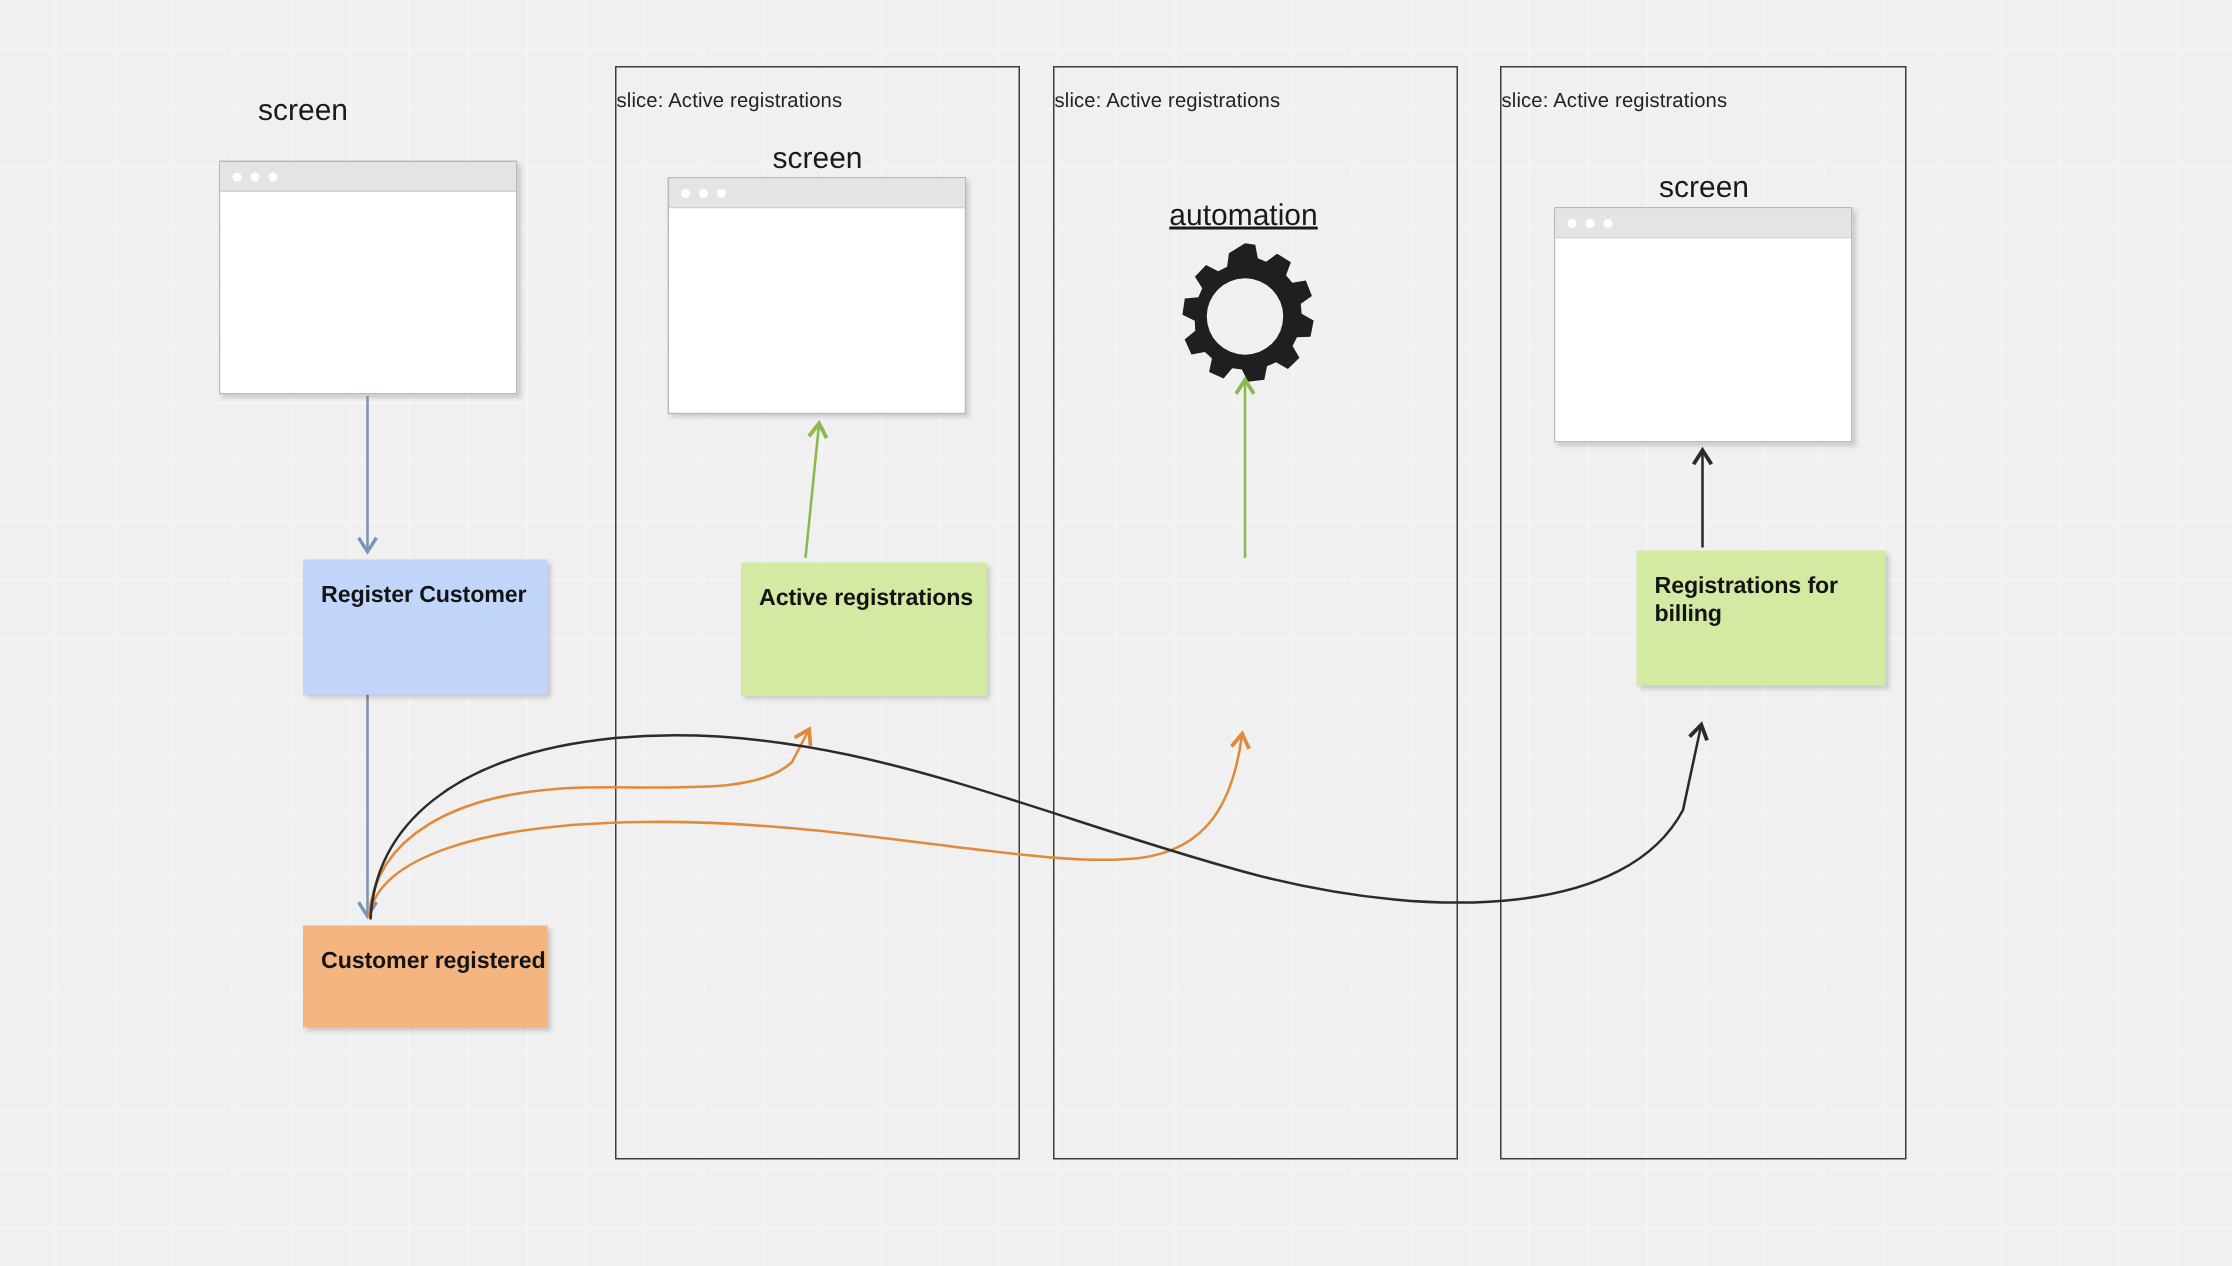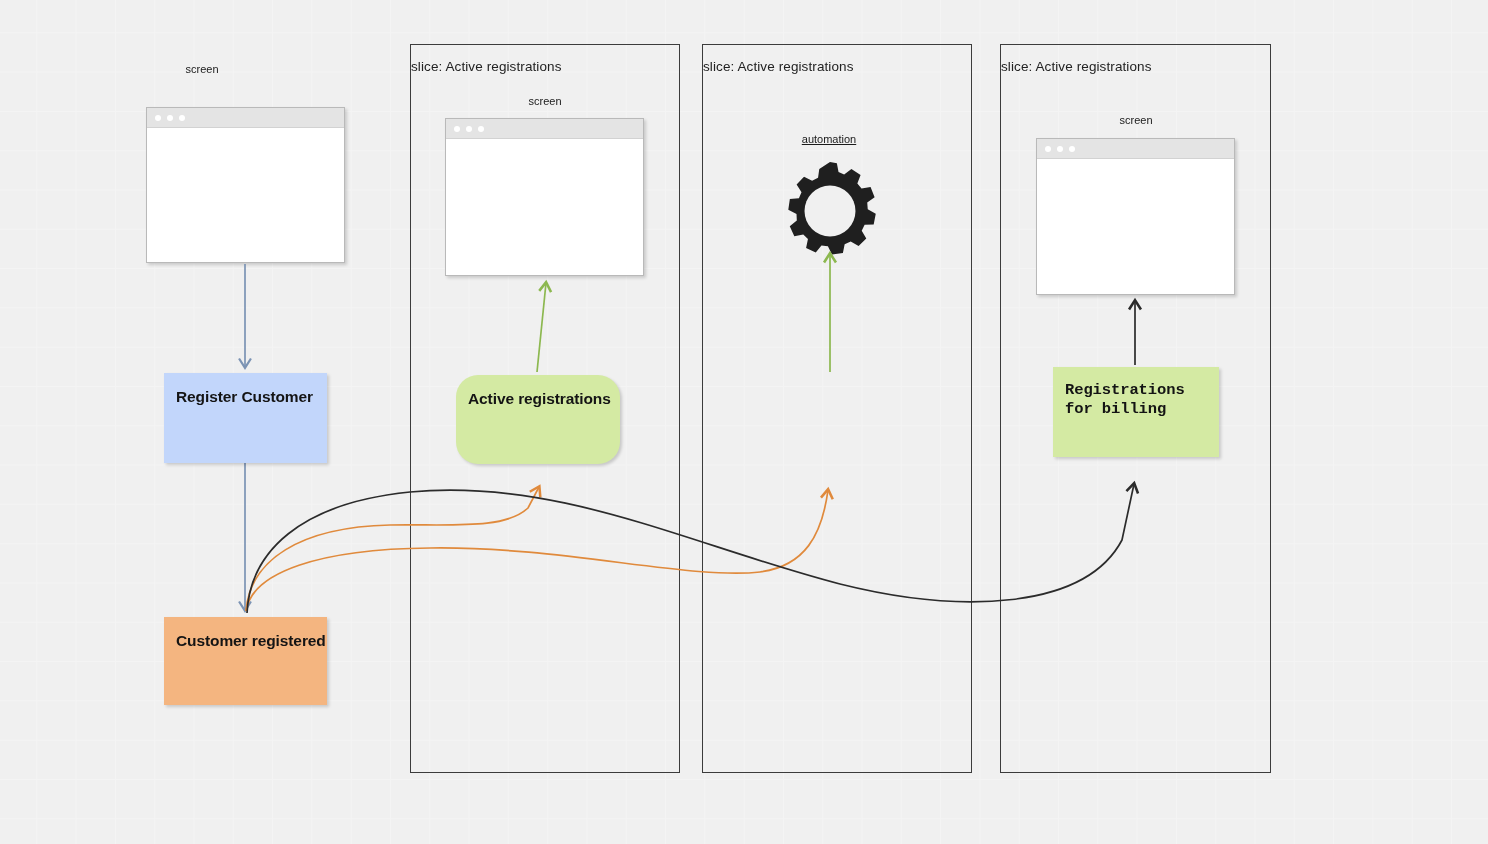--- a/index.html
+++ b/index.html
@@ -40,21 +40,21 @@
     text-align: left;
     font-size: 13.5px;
     color: #222222;
     letter-spacing: 0.1px;
     white-space: nowrap;
   }
 
   
   .caption {
     position: absolute;
-    font-size: 11px;
+    font-size: 20px;
     color: #1a1a1a;
     text-align: right;
     white-space: nowrap;
     transform: translateX(-50%);
   }
 
   
   .browser {
     position: absolute;
     background: #ffffff;
@@ -84,20 +84,21 @@
   .note {
     position: absolute;
     box-sizing: border-box;
     padding: 14px 0 10px 12px;
     font-size: 15.5px;
     font-weight: bold;
     color: #141414;
     line-height: 1.25;
     box-shadow: 2px 2px 3px rgba(0,0,0,0.17);
     letter-spacing: -0.1px;
+    margin-left: 38px;
   }
   .note-command { background: #c2d6fb; }
   .note-read    { background: #d4eaa3; }
   .note-event   { background: #f4b580; }
 
   
   .gear-wrap {
     position: absolute;
     line-height: 0;
   }
@@ -206,26 +207,26 @@
 
     <path d="M830,372 L830,254" fill="none" stroke="#8cb84f" stroke-width="1.7" marker-end="url(#ah-green)"></path>
 
     <path d="M1135,365 L1135,301" fill="none" stroke="#2b2b2b" stroke-width="1.7" marker-end="url(#ah-black)"></path>
   </svg>
 
   <div class="note note-command" style="left:164px; top:373px; width:163px; height:90px;">
     <span>Register Customer</span>
   </div>
 
-  <div class="note note-event" style="left:164px; top:617px; width:163px; height:88px;">
+  <div class="note note-event" style="left:164px; top:617px; width:163px; height:68px;">
     <span>Customer registered</span>
   </div>
 
-  <div class="note note-read" style="left:456px; top:375px; width:164px; height:89px;border-radius:22px;">
+  <div class="note note-read" style="left:456px; top:375px; width:164px; height:89px;">
     <span>Active registrations</span>
   </div>
 
 
-  <div class="note note-read" style="left:1053px; top:367px; width:166px; height:90px;font-family:Liberation Mono, monospace;">
+  <div class="note note-read" style="left:1053px; top:367px; width:166px; height:90px;">
     <span>Registrations for billing</span>
   </div>
 
 </div>
 
 </body></html>

